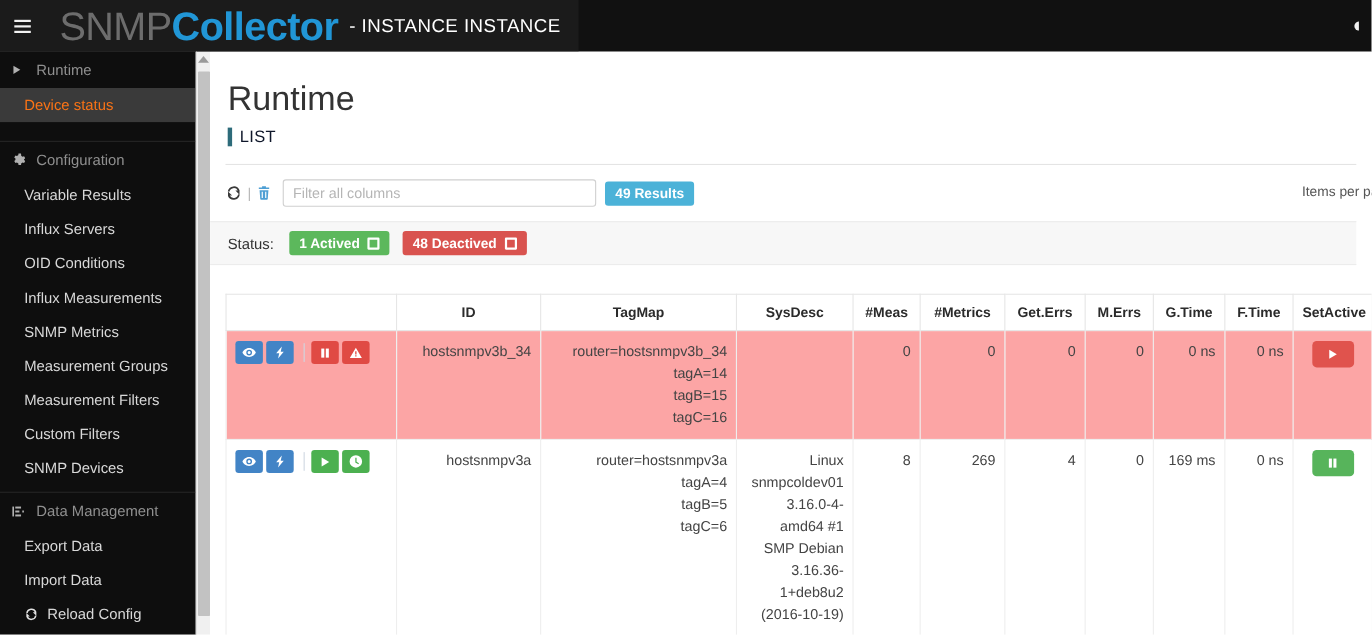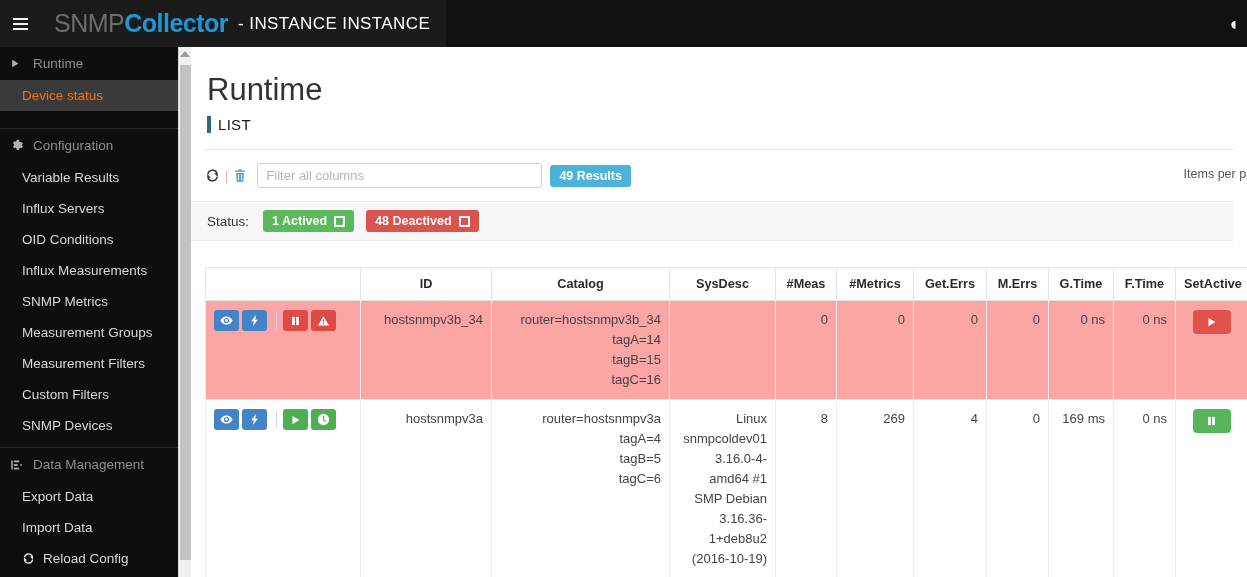--- a/index.html
+++ b/index.html
@@ -28,21 +28,21 @@
   }
   .hamburger { display: flex; flex-direction: column; gap: 3px; }
   .hamburger span { display: block; width: 15px; height: 2px; background: #f3f3f3; }
 
   .brand-wrap {
     height: 47px; padding-left: 14px;
     display: flex; align-items: center;
     background: #1b1b1b;
     padding-right: 16px;
   }
-  .brand { font-size: 25px; letter-spacing: -0.5px; white-space: nowrap; }
+  .brand { font-size: 36px; letter-spacing: -0.5px; white-space: nowrap; }
   .brand .snmp { color: #6d6d6d; font-weight: 400; }
   .brand .collector { color: #2196d6; font-weight: 700; }
   .instance {
     color: #ffffff; font-size: 17px; letter-spacing: 0.4px;
     margin-left: 10px; white-space: nowrap; font-weight: 400;
   }
   .topbar-right {
     position: absolute; right: 0; top: 0; height: 47px;
     display: flex; align-items: center; padding-right: 2px;
   }
@@ -362,21 +362,21 @@
           <col style="width:73px">
             <col style="width:62px">
             <col style="width:65px">
           <col style="width:62px">
             <col style="width:72px">
         </colgroup>
         <thead>
             <tr id="thead-row">
               <th></th>
               <th>ID</th>
-              <th>Catalog</th>
+              <th>TagMap</th>
               <th>SysDesc</th>
               <th>#Meas</th>
               <th>#Metrics</th>
               <th>Get.Errs</th>
               <th>M.Errs</th>
               <th>G.Time</th>
               <th>F.Time</th>
               <th>SetActive</th>
             </tr>
           </thead>

